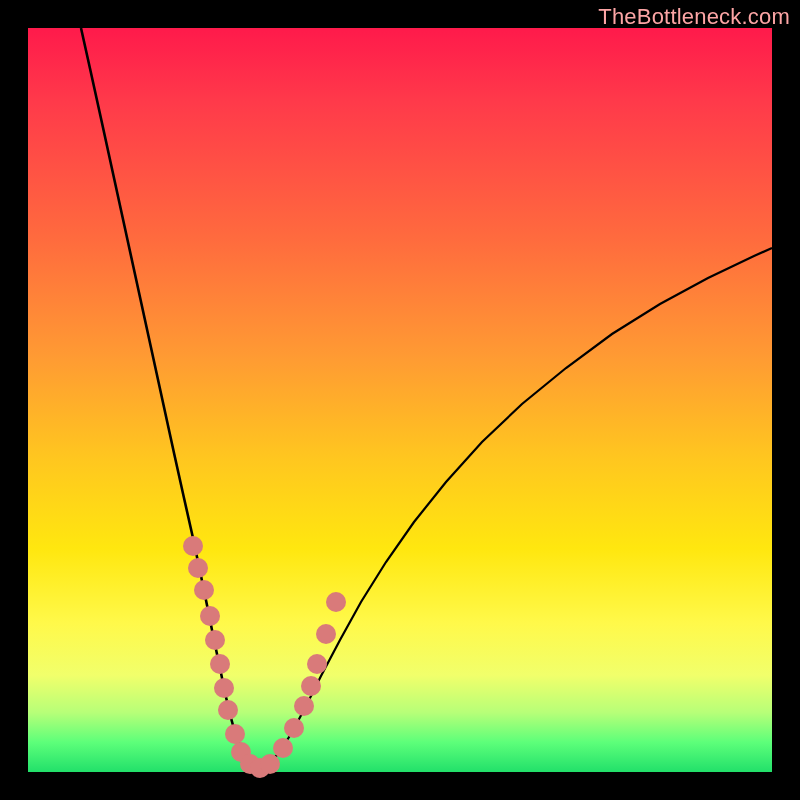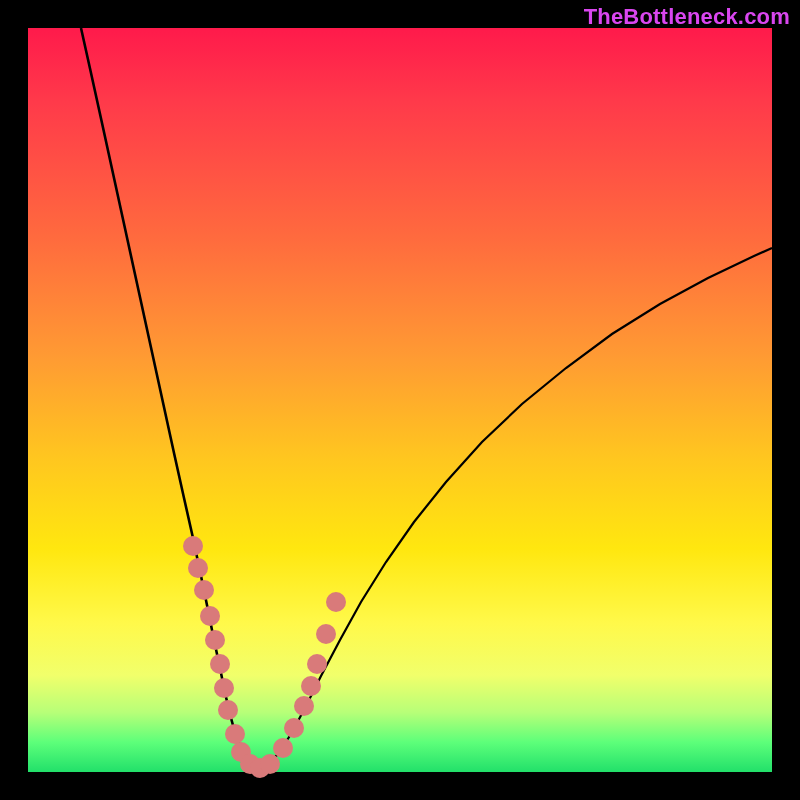--- a/index.html
+++ b/index.html
@@ -36,24 +36,24 @@
       #f1ff6b 87%,
       #b7ff78 92%,
       #5dff7a 96%,
       #22e06a 100%
     );
   }
   .watermark {
     position: absolute;
     top: 4px;
     right: 10px;
-    color: #d946ef;
+    color: #fca5a5;
     font-size: 22px;
     letter-spacing: 0.2px;
-    font-weight: 700;
+    font-weight: 400;
     user-select: none;
   }
   svg.curves {
     position: absolute;
     left: 0;
     top: 0;
     width: 744px;
     height: 744px;
     overflow: visible;
   }

